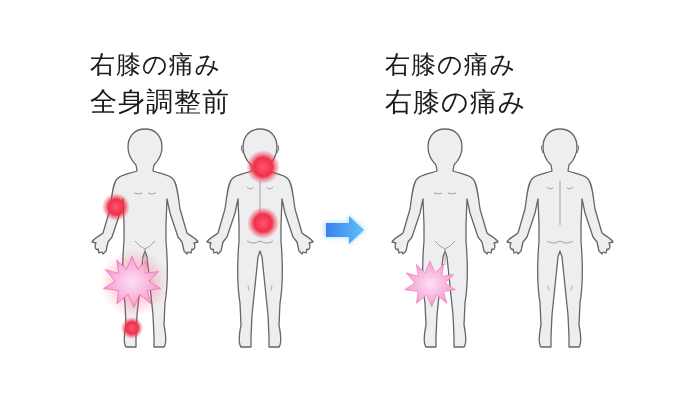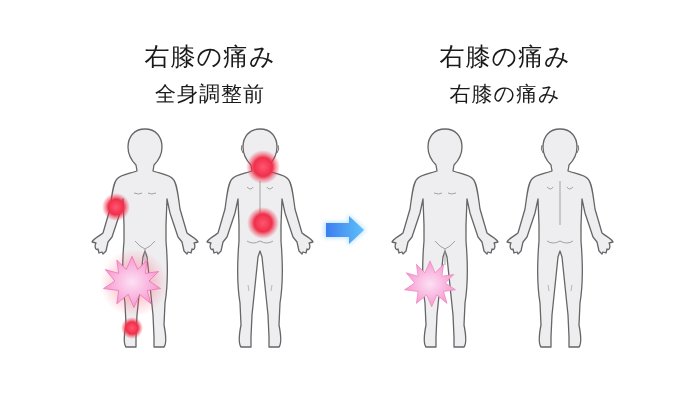--- a/index.html
+++ b/index.html
@@ -1,20 +1,20 @@
 <!DOCTYPE html>
 <html><head>
   <meta charset="utf-8">
   <style>
     html, body { margin: 0; padding: 0; background: #ffffff; }
     body { width: 700px; height: 400px; position: relative; overflow: hidden;
            font-family: "DejaVu Sans", "Liberation Sans", sans-serif; color: #1a1a1a; }
-    .title { position: absolute; text-align: center; width: 240px; }
+    .title { position: absolute; width: 240px; margin-top: 8px; }
     .title .l1 { font-size: 25px; line-height: 30px; letter-spacing: 1px; }
-    .title .l2 { font-size: 21px; line-height: 28px; margin-top: 8px; letter-spacing: 1px; }
+    .title .l2 { font-size: 27px; line-height: 28px; margin-top: 8px; letter-spacing: 1px; }
     #title-before { left: 90px; top: 42px; }
     #title-after { left: 385px; top: 42px; }
     .figure { position: absolute; top: 125px; width: 110px; height: 230px; }
     svg { overflow: visible; }
   </style>
 </head>
 <body>
 
 <svg width="0" height="0" style="position:absolute">
   <defs>

